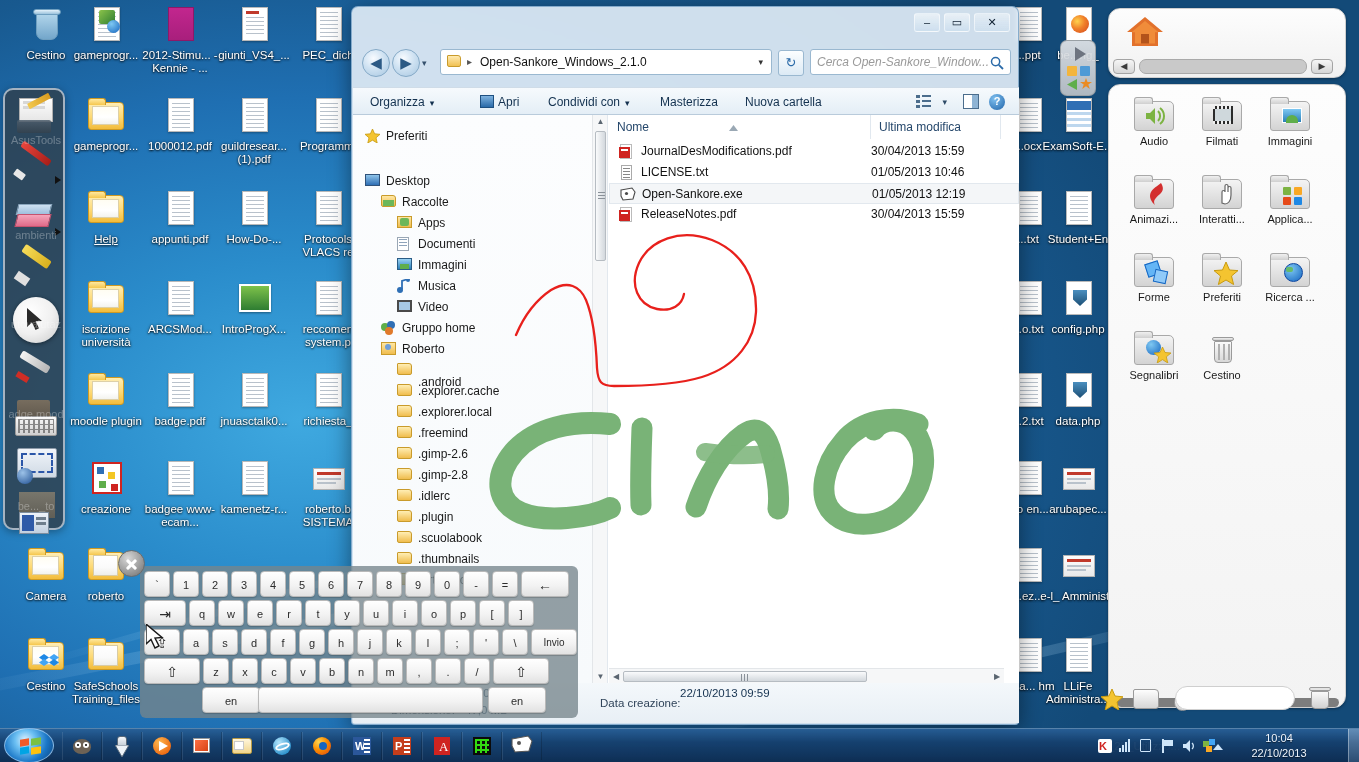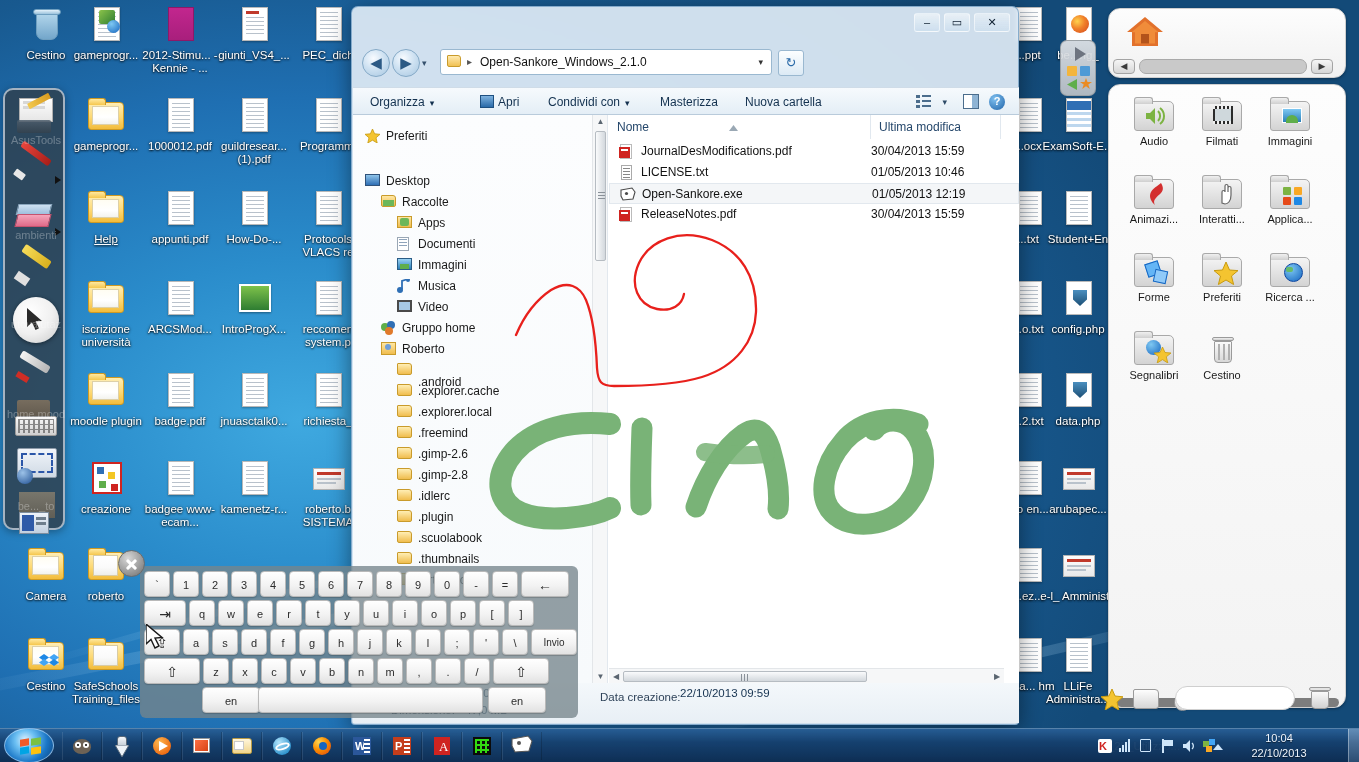--- a/index.html
+++ b/index.html
@@ -767,21 +767,21 @@
       <div style="position:absolute;left:14px;top:2px;width:36px;height:26px;background:linear-gradient(180deg,#b59a76,#8a6e4d);opacity:.55;"></div>
       <div style="position:absolute;left:14px;top:22px;width:30px;height:22px;background:linear-gradient(180deg,#eef3fa,#c2cfdf);border:1px solid #7e8e9f;"></div>
       <div style="position:absolute;left:17px;top:25px;width:12px;height:16px;background:#2f5aa8;"></div>
       <div style="position:absolute;left:31px;top:27px;width:10px;height:3px;background:#6e7d8c;"></div>
       <div style="position:absolute;left:31px;top:32px;width:10px;height:3px;background:#6e7d8c;"></div>
     </div>
 
     <div style="position:absolute;left:-2px;top:44px;width:66px;font-size:11px;color:rgba(255,255,255,.30);text-align:center;">AsusTools</div>
     <div style="position:absolute;left:-2px;top:139px;width:66px;font-size:11px;color:rgba(255,255,255,.30);text-align:center;">ambienti</div>
     <div style="position:absolute;left:-4px;top:228px;width:70px;font-size:11px;color:rgba(255,255,255,.30);text-align:center;">utovalutaz</div>
-    <div style="position:absolute;left:-4px;top:318px;width:70px;font-size:11px;color:rgba(255,255,255,.30);text-align:center;">home mood</div>
+    <div style="position:absolute;left:-4px;top:318px;width:70px;font-size:11px;color:rgba(255,255,255,.30);text-align:center;">adge mood</div>
     <div style="position:absolute;left:-4px;top:410px;width:70px;font-size:11px;color:rgba(255,255,255,.30);text-align:center;">be..._to</div>
   </div>
 
   <div id="miniWidget">
     <svg style="position:absolute;left:11px;top:5px" width="16" height="16" viewBox="0 0 16 16">
       <polygon points="3,1 14,8 3,15" fill="#6d7480"></polygon>
     </svg>
     <div style="position:absolute;left:6px;top:25px;width:10px;height:10px;background:#f3b53c;border-radius:1px;"></div>
     <div style="position:absolute;left:19px;top:25px;width:10px;height:10px;background:#4e9ad6;border-radius:1px;"></div>
     <svg style="position:absolute;left:6px;top:38px" width="11" height="11" viewBox="0 0 11 11">
@@ -893,20 +893,27 @@
       <div class="navbtn" style="left:40px">▶</div>
       <div style="position:absolute;left:70px;top:9px;font-size:9px;color:#35506c;">▾</div>
 
       <div class="crumbbox" style="left:88px;width:332px;">
         <div style="position:absolute;left:6px;top:5px;width:14px;height:12px;background:linear-gradient(180deg,#ffeab0,#f0c154);border:1px solid #c99b2b;border-radius:1px 3px 2px 2px;"></div>
         <span style="position:absolute;left:26px;top:0;font-size:10px;color:#555;">▸</span>
         <span style="position:absolute;left:39px;top:0;">Open-Sankore_Windows_2.1.0</span>
         <span style="position:absolute;right:8px;top:0;font-size:9px;color:#333;">▾</span>
       </div>
       <div style="position:absolute;left:426px;top:1px;width:26px;height:26px;background:linear-gradient(180deg,#fcfeff,#dceaf5);border:1px solid #9ab8d0;border-radius:3px;text-align:center;line-height:24px;font-size:13px;color:#2a6aa8;">↻</div>
+      <div class="searchbox" style="left:458px;width:201px;">
+        <span>Cerca Open-Sankore_Window...</span>
+        <svg style="position:absolute;right:6px;top:6px" width="14" height="14" viewBox="0 0 14 14">
+          <circle cx="5.6" cy="5.6" r="4.1" fill="none" stroke="#2a6aa8" stroke-width="1.5"></circle>
+          <line x1="8.8" y1="8.8" x2="13" y2="13" stroke="#2a6aa8" stroke-width="1.8"></line>
+        </svg>
+      </div>
     </div>
 
     <div id="expToolbar">
       <div id="tbItems">
           <div class="tbitem" style="left: 10px;"><span>Organizza</span><span style="font-size:9px;margin-left:5px;">▾</span></div>
           <div class="tbitem" style="left: 120px;"><span style="display:inline-block;width:14px;height:13px;background:linear-gradient(180deg,#7fb3e0,#2a6aa8);border:1px solid #1d4f80;vertical-align:-2px;margin-right:4px;"></span><span>Apri</span></div>
           <div class="tbitem" style="left: 188px;"><span>Condividi con</span><span style="font-size:9px;margin-left:5px;">▾</span></div>
           <div class="tbitem" style="left: 300px;"><span>Masterizza</span></div>
           <div class="tbitem" style="left: 385px;"><span>Nuova cartella</span></div>
         </div>
@@ -1129,21 +1136,21 @@
             <div style="position:absolute;left:117px;top:2px;width:1px;height:7px;background:#8a9199;box-shadow:3px 0 0 #8a9199,6px 0 0 #8a9199;"></div>
           </div>
           <div class="sarrow" style="right:2px;top:3px;width:10px;">▶</div>
         </div>
       </div>
     </div>
 
     <div id="statusBar">
       <span style="position:absolute;left:10px;top:4px;">Ultima modifica:</span>
       <span style="position:absolute;left:92px;top:4px;color:#14314f;">01/05/2013 12:19</span>
-      <span style="position:absolute;left:247px;top:8px;">Data creazione:</span>
+      <span style="position:absolute;left:247px;top:14px;">Data creazione:</span>
       <span style="position:absolute;left:327px;top:4px;color:#14314f;">22/10/2013 09:59</span>
       <span style="position:absolute;left:38px;top:21px;">Dimensione:</span>
       <span style="position:absolute;left:112px;top:21px;color:#14314f;">47,0 MB</span>
     </div>
   </div>
 
   <svg id="inkLayer" viewBox="0 0 1359 762">
 
     <path d="M516,335 C524,316 536,300 551,290 C568,280 580,286 586,300 C593,317 596,342 597,368
          C598,382 601,386 614,386 C640,386 676,385 702,377 C737,366 755,340 756,312

